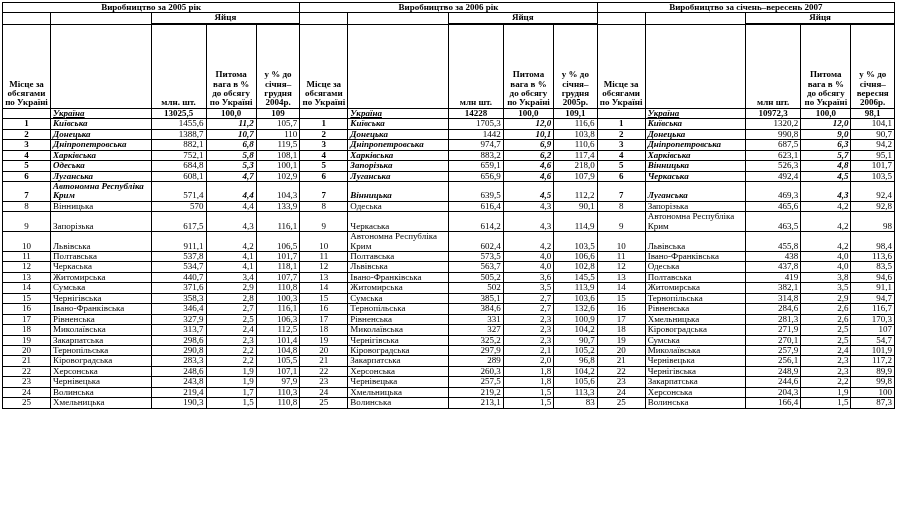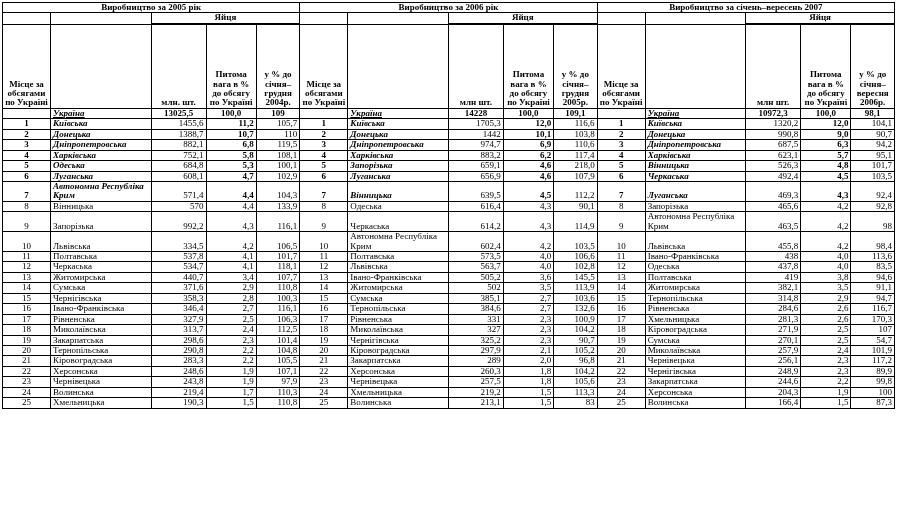--- a/index.html
+++ b/index.html
@@ -8,21 +8,21 @@
   table.main{border-collapse:collapse;width:893px;margin:2px;table-layout:fixed;padding-left:9px;}
   table.main td,table.main th{border:1px solid #000;padding:0 2px;font-size:9px;line-height:1.05;vertical-align:bottom;}
   .grp-title{text-align:center;font-weight:bold;font-size:10.5px;vertical-align:middle;padding:3px 0;}
   .eggs-title{text-align:center;font-weight:bold;font-size:9.5px;vertical-align:middle;padding:2px 0;}
   .hdr{font-weight:bold;text-align:center;vertical-align:bottom;font-size:8.5px;line-height:1.05;margin-left:23px;}
   .rank{text-align:center;font-weight:bold;font-size:9px;}
   .rank-plain{text-align:center;font-size:9px;}
   .region{font-style:italic;font-weight:bold;font-size:9px;text-align:left;}
   .region-plain{font-size:9px;text-align:left;}
   .num{text-align:right;font-size:9px;}
-  .numb{text-align:right;font-size:9px;font-weight:bold;}
+  .numb{text-align:right;font-size:9px;font-weight:bold;font-style:italic;}
   .tot-name{font-weight:bold;font-style:italic;font-size:9.5px;text-decoration:underline;}
   .tot-num{text-align:center;font-weight:bold;font-size:9.5px;}
   .blank{border:1px solid #000;}
 </style>
 </head>
 <body>
 
 <div class="sheet">
   <table class="main">
     <colgroup>
@@ -238,38 +238,38 @@
           <td class="num">90,1</td>
           <td class="rank-plain">8</td>
           <td class="region-plain">Запорізька</td>
           <td class="num">465,6</td>
           <td class="num">4,2</td>
           <td class="num">92,8</td>
         </tr>
         <tr>
           <td class="rank-plain">9</td>
           <td class="region-plain">Запорізька</td>
-          <td class="num">992,2</td>
+          <td class="num">617,5</td>
           <td class="num">4,3</td>
           <td class="num">116,1</td>
           <td class="rank-plain">9</td>
           <td class="region-plain">Черкаська</td>
           <td class="num">614,2</td>
           <td class="num">4,3</td>
           <td class="num">114,9</td>
           <td class="rank-plain">9</td>
           <td class="region-plain">Автономна Республіка Крим</td>
           <td class="num">463,5</td>
           <td class="num">4,2</td>
           <td class="num">98</td>
         </tr>
         <tr>
           <td class="rank-plain">10</td>
           <td class="region-plain">Львівська</td>
-          <td class="num">334,5</td>
+          <td class="num">911,1</td>
           <td class="num">4,2</td>
           <td class="num">106,5</td>
           <td class="rank-plain">10</td>
           <td class="region-plain">Автономна Республіка Крим</td>
           <td class="num">602,4</td>
           <td class="num">4,2</td>
           <td class="num">103,5</td>
           <td class="rank-plain">10</td>
           <td class="region-plain">Львівська</td>
           <td class="num">455,8</td>

